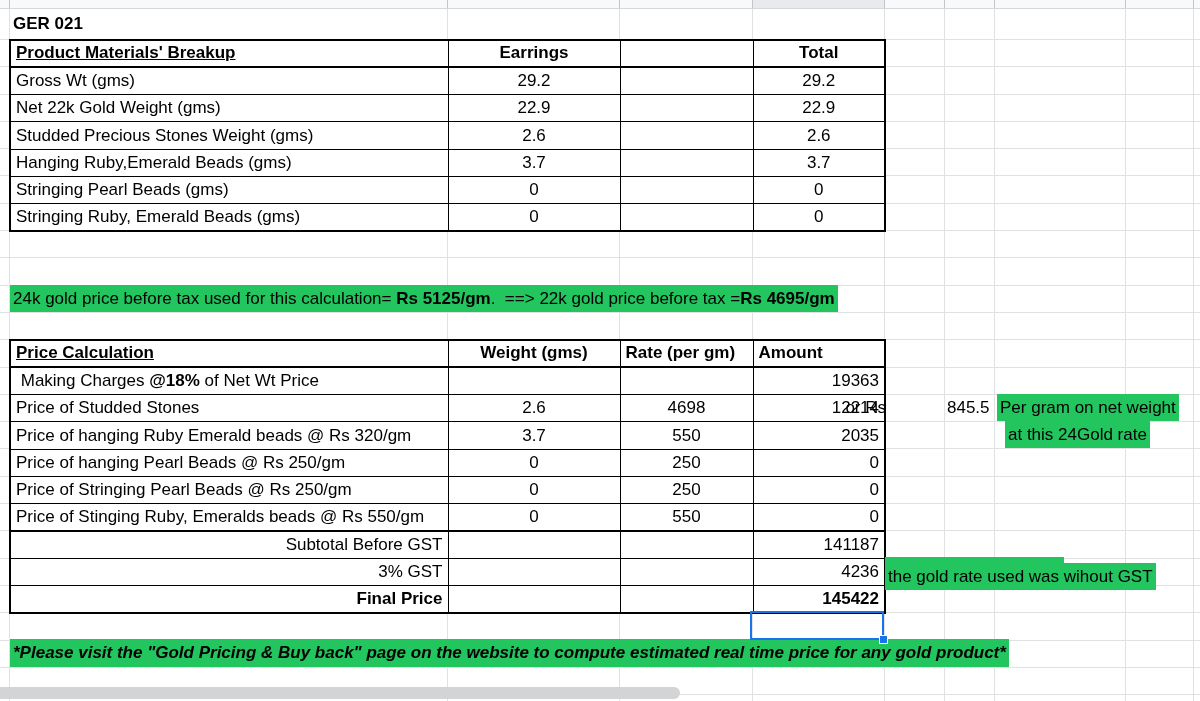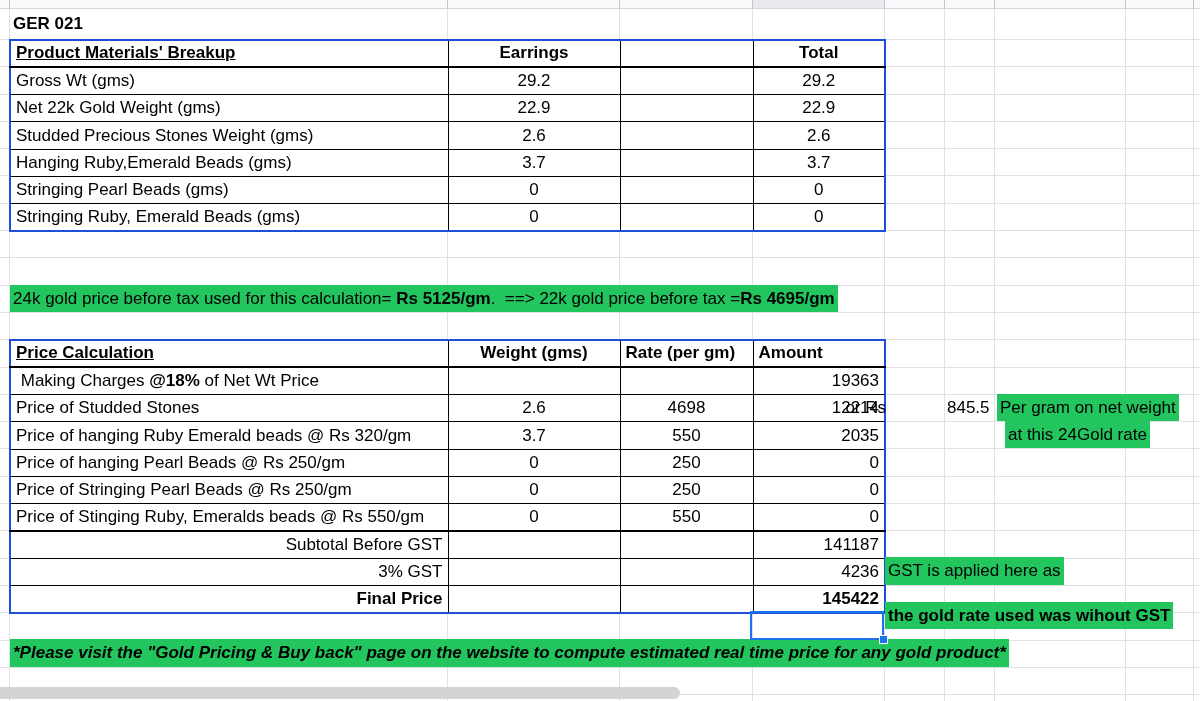--- a/index.html
+++ b/index.html
@@ -31,21 +31,21 @@
   .col-strip .hl   { position:absolute; left:752px; top:0; width:132px; height:8px; background:#e8eaed; }
   .tk1{left:9px}.tk2{left:447px}.tk3{left:619px}.tk4{left:752px}.tk5{left:884px}.tk6{left:944px}.tk7{left:994px}.tk8{left:1125px}.tk9{left:1193px}
 
   .title {
     position:absolute; left:13px; top:8px; height:31px; line-height:31px;
     font-weight:bold; font-size:17px; z-index:2; background:#fff; padding-right:8px; white-space:pre;
   }
 
   table.sheet-table {
     position:absolute; z-index:2; border-collapse:collapse; table-layout:fixed;
-    background:#fff; border:2px solid #1d4ed8;
+    background:#fff; border:2px solid #000000;
   }
   .t1 { left:9px; top:39px;  width:875px; }
   .t2 { left:9px; top:339px; width:875px; }
   .sheet-table td {
     border:1px solid #000; height:27.3px; box-sizing:border-box;
     padding:0 5px 3px 5px; vertical-align:bottom; white-space:nowrap; overflow:hidden;
   }
   tr.hdr td { border-bottom-width:2px; }
   tr.thick-top td { border-top-width:2px; }
   .b{font-weight:bold} .u{text-decoration:underline}
@@ -221,21 +221,21 @@
       <td class="right b">145422</td>
     </tr>
   </tbody>
     </table>
 
   <div class="cellnote right" style="left:832px; top:393.6px; width:54px; text-align:right;">or Rs</div>
   <div class="cellnote clip" style="left:947px; top:393.6px; width:42px;">845.546</div>
   <div class="note" style="left:997px; top:393.6px;">Per gram on net weight</div>
   <div class="note" style="left:1005px; top:420.9px;">at this 24Gold rate</div>
   <div class="note" style="left:885px; top:557.4px;">GST is applied here as</div>
-  <div class="note" style="left:885px; top:602px;font-weight:bold;">the gold rate used was wihout GST</div>
+  <div class="note" style="left:885px; top:563px;">the gold rate used was wihout GST</div>
 
   <div class="note footer-note" style="left:10px; top:639.3px;">*Please visit the "Gold Pricing &amp; Buy back" page on the website to compute estimated real time price for any gold product*</div>
 
   <div class="selection">
     <span class="handle"></span>
   </div>
 
   <div class="hscrollbar"></div>
 
 </div>

